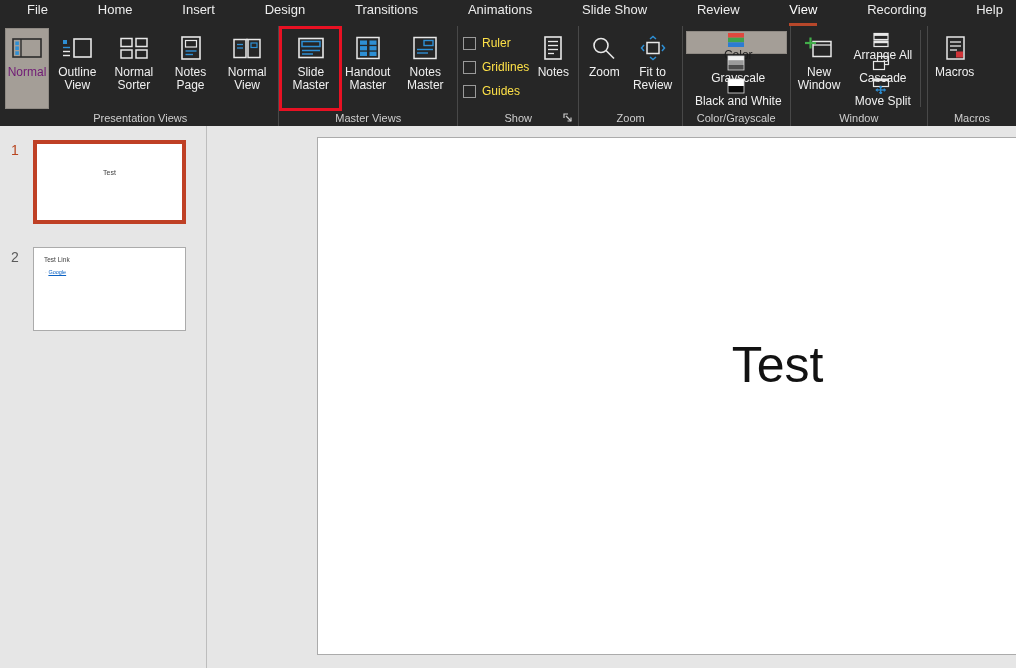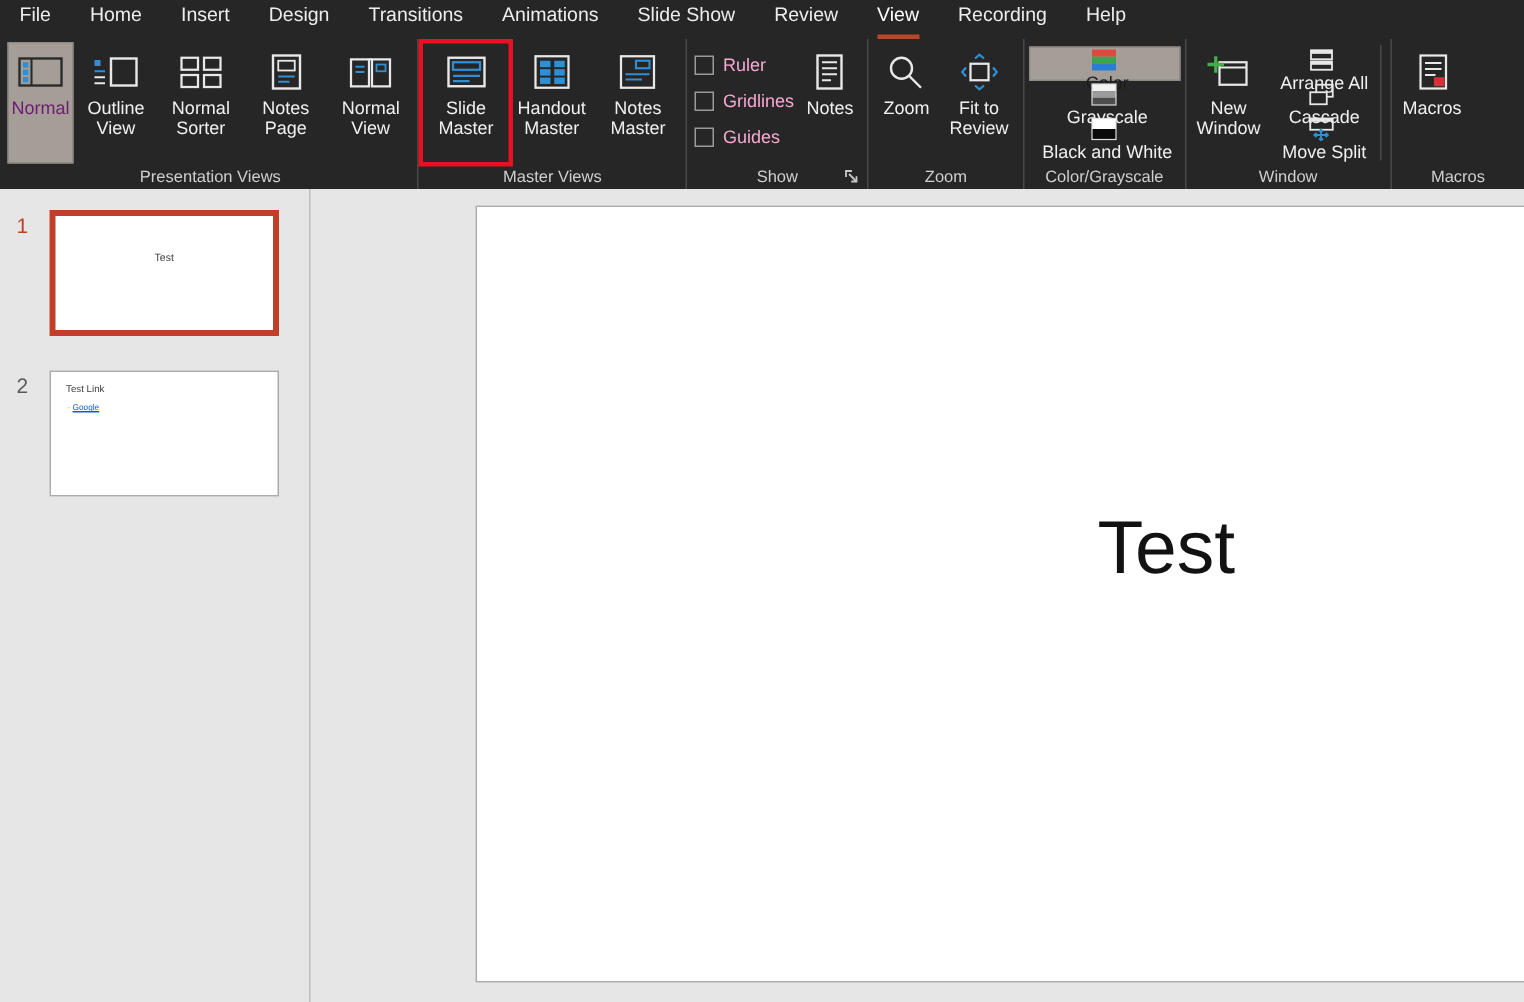--- a/index.html
+++ b/index.html
@@ -1,21 +1,21 @@
 <!DOCTYPE html>
 <html><head>
 <meta charset="utf-8">
 <style>
   * { box-sizing: border-box; margin: 0; padding: 0; }
   html,body { width:1016px; height:668px; overflow:hidden; }
   body { font-family:"Liberation Sans", sans-serif; background:#e6e6e6; position:relative; }
 
   
   .ribbon { width:1016px; height:126px; background:#262626; display:flex; flex-direction:column; }
-  .tabrow { height:26px; display:flex; align-items:flex-end; padding-left:0; }
+  .tabrow { height:26px; display:flex; align-items:flex-end; padding-left:14px;justify-content:space-between; }
   .tab { padding:0 13px; font-size:13px; color:#ededed; line-height:24px; cursor:default; }
   .tab .t-inner { display:inline-block; padding-bottom:1px; border-bottom:3px solid transparent; }
   .tab.active .t-inner { border-bottom-color:#b7472a; color:#ffffff; }
 
   .groups { flex:1; display:flex; align-items:stretch; padding-left:2px; }
   .group { display:flex; flex-direction:column; border-right:1px solid #484848; padding:0 3px; }
   .group-content { flex:1; display:flex; align-items:stretch; padding-top:2px; }
   .group-labelrow { height:17px; position:relative; display:flex; align-items:center; justify-content:center; }
   .group-label { font-size:11px; color:#cfcfcf; white-space:nowrap; }
   .launcher { position:absolute; right:1px; bottom:2px; width:13px; height:13px; display:flex; align-items:center; justify-content:center; }
@@ -30,21 +30,21 @@
 
   .smallcol { display:flex; flex-direction:column; justify-content:flex-start; padding-top:3px; }
   .btn-sm { display:flex; align-items:center; height:23px; padding:0 4px; border:1px solid transparent;flex-direction:column; }
   .btn-sm .icon { width:18px; height:16px; color:#e8e8e8; display:flex; align-items:center; }
   .btn-sm .lbl { margin-left:4px; font-size:12px; color:#f0f0f0; white-space:nowrap; }
   .btn-sm.pressed { background:#a49e97; border-color:#8f8a84; }
   .btn-sm.pressed .lbl { color:#1d1d1d; }
 
   .chk-row { display:flex; align-items:center; height:24px; padding:0 2px; }
   .chk-box { width:13px; height:13px; border:1px solid #9a9a9a; background:transparent; }
-  .chk-lbl { margin-left:6px; font-size:12px; color:#f9a8d4; white-space:nowrap; }
+  .chk-lbl { margin-left:6px; font-size:12px; color:#fde047; white-space:nowrap; }
 
   .subdivider { width:1px; background:#484848; margin:2px 3px; }
 
   
   .ann-wrap { position:relative; }
   .red-box { position:absolute; inset:-2px -3px; border:3px solid #e81123; pointer-events:none; z-index:5; }
 
   .chev { font-size:10px; color:#f0f0f0; margin-left:2px; line-height:10px; }
 
   .g-macros { min-width:88px; border-right:none; }

